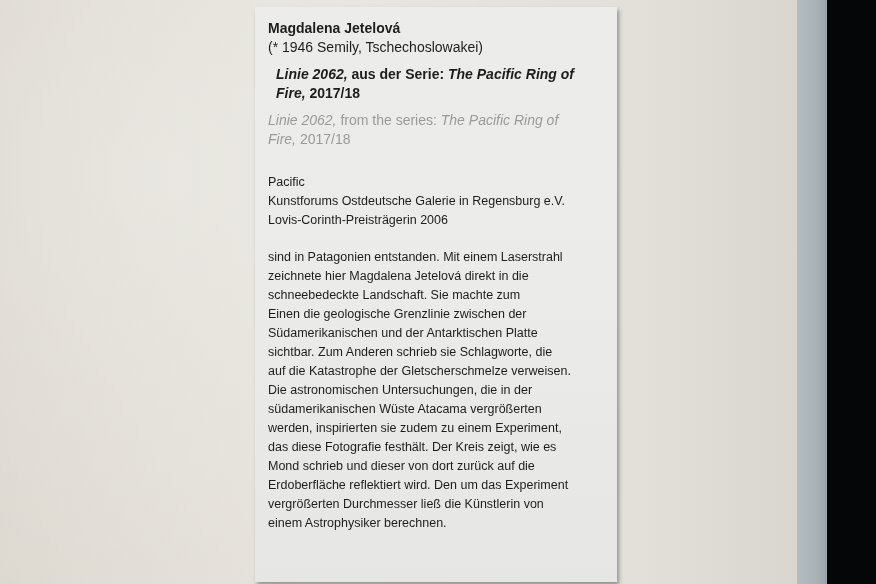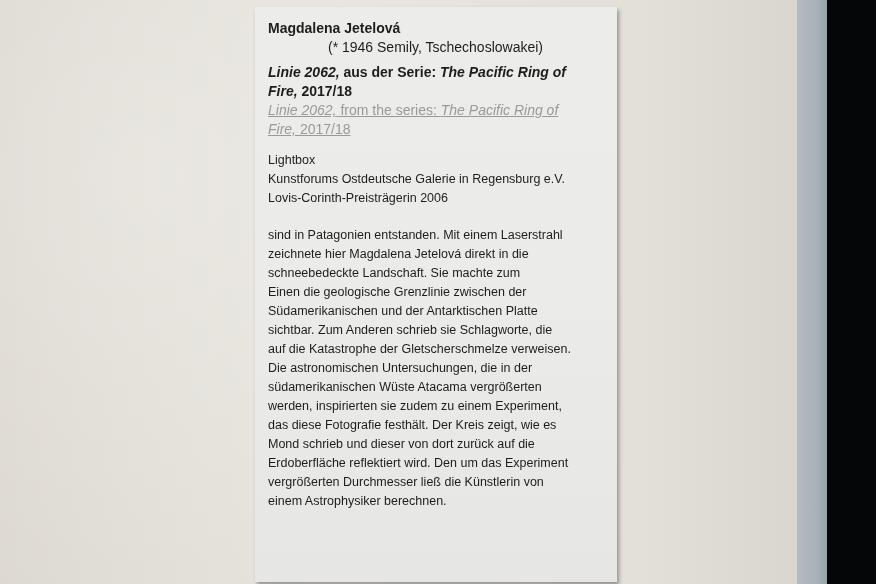--- a/index.html
+++ b/index.html
@@ -24,23 +24,23 @@
   }
   .card {
     position:absolute; left:255px; top:7px; width:362px; height:575px;
     background:linear-gradient(180deg,#ececea 0%, #ebebe9 50%, #e6e6e4 100%);
     box-shadow: 2px 3px 4px rgba(0,0,0,0.35);
     box-sizing:border-box;
     padding:12px 14px 0 13px;
     color:#1d1d1d;
   }
   .artist { font-weight:bold; font-size:14px; line-height:19px; margin:0; }
-  .born { font-size:14px; line-height:19px; margin:0 0 6px 0;text-align:center; }
-  .title-de { font-weight:bold; font-size:14px; line-height:19px; margin:0; }
-  .title-en { font-size:14px; line-height:19px; margin:0 0 12px 0; color:#9a9a98;text-decoration:underline; }
+  .born { font-size:14px; line-height:19px; margin:0 0 6px 0; }
+  .title-de { font-weight:bold; font-size:14px; line-height:19px; margin:8px; }
+  .title-en { font-size:14px; line-height:19px; margin:0 0 24px 0; color:#9a9a98; }
   .meta p { font-size:12.5px; line-height:19px; margin:0; }
   .meta { margin-bottom:18px; }
   .body-text { font-size:12.5px; line-height:19px; margin:0; }
   i { font-style:italic; }
 </style>
 </head>
 <body>
 
 <div class="wall"></div>
 <div class="wall-edge"></div>
@@ -53,21 +53,21 @@
   <p class="title-de">
     <i>Linie 2062,</i><span> aus der Serie: </span><i>The Pacific Ring of</i><br>
     <i>Fire,</i><span> 2017/18</span>
   </p>
   <p class="title-en">
     <i>Linie 2062,</i><span> from the series: </span><i>The Pacific Ring of</i><br>
     <i>Fire,</i><span> 2017/18</span>
   </p>
 
   <div class="meta">
-    <p>Lightbox</p>
+    <p>Pacific</p>
     <p>Kunstforums Ostdeutsche Galerie in Regensburg e.V.</p>
     <p>Lovis-Corinth-Preisträgerin 2006</p>
   </div>
 
   <div class="body-text">
     <div>sind in Patagonien entstanden. Mit einem Laserstrahl</div>
     <div>zeichnete hier Magdalena Jetelová direkt in die</div>
     <div>schneebedeckte Landschaft. Sie machte zum</div>
     <div>Einen die geologische Grenzlinie zwischen der</div>
     <div>Südamerikanischen und der Antarktischen Platte</div>

